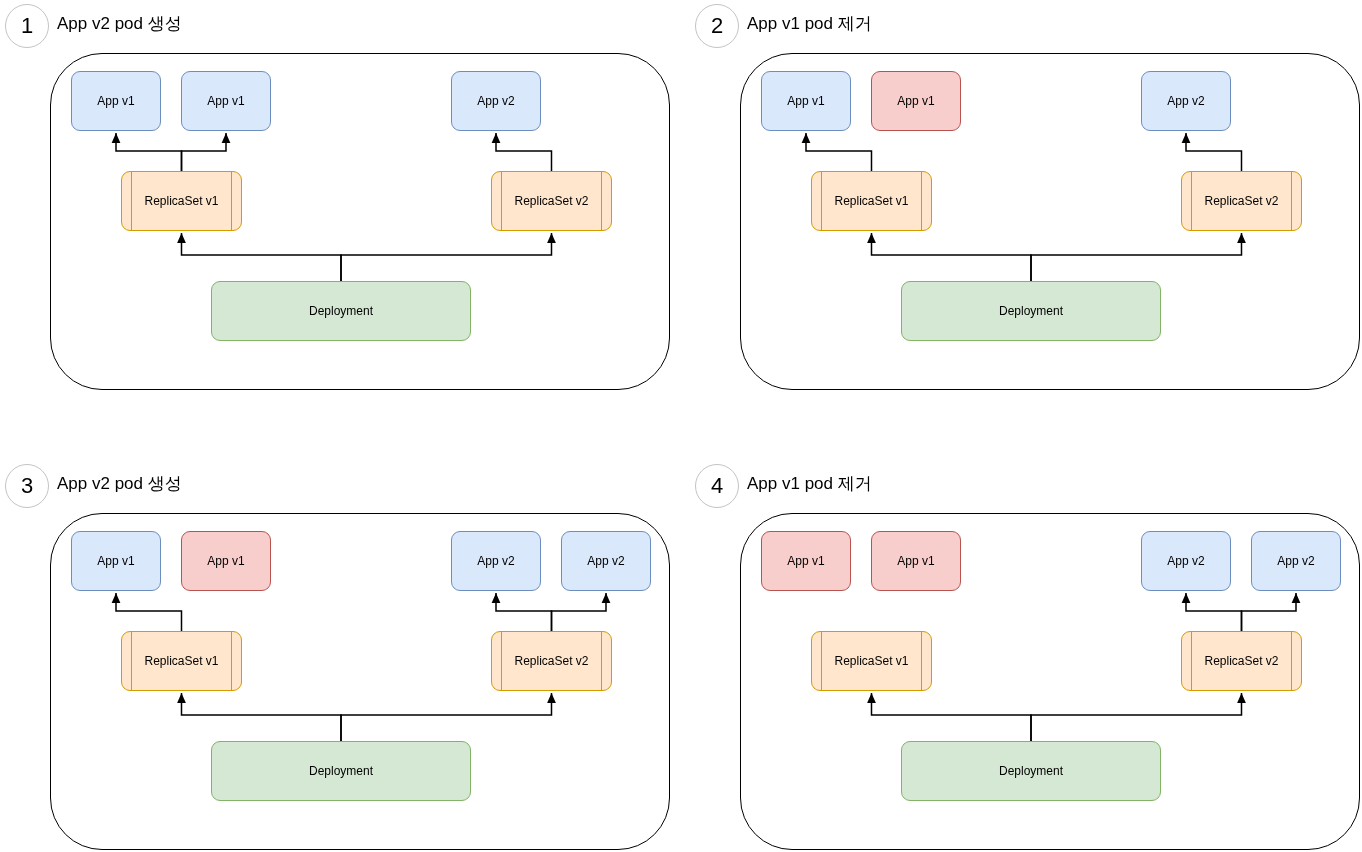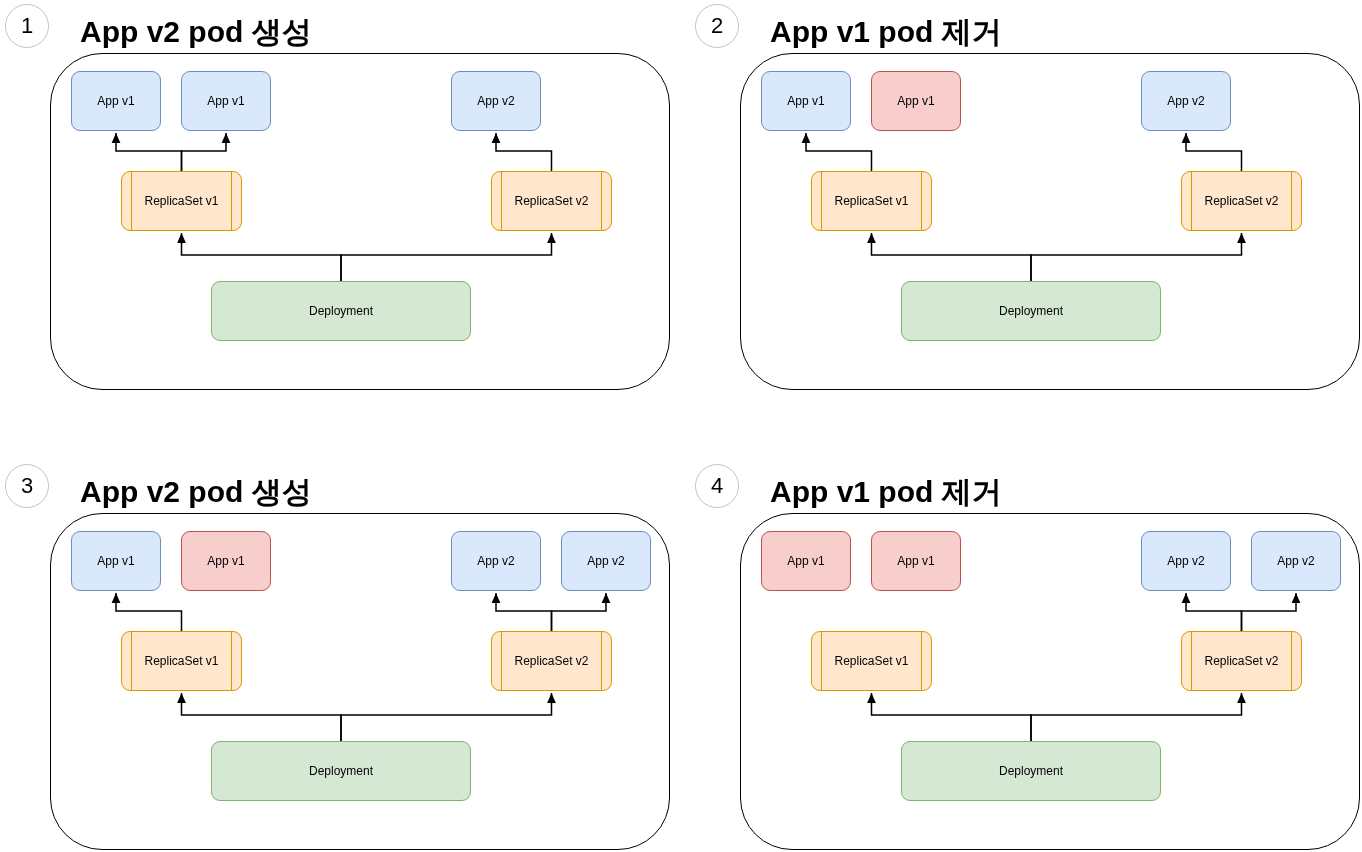--- a/index.html
+++ b/index.html
@@ -31,22 +31,22 @@
     position: absolute; left: 5px; top: 4px;
     width: 44px; height: 44px;
     border: 1.5px solid var(--step-circle-stroke);
     border-radius: 50%;
     background: #fff;
     display: flex; align-items: center; justify-content: center;
     font-size: 22px; line-height: 1;
   }
 
   .panel-title {
-    position: absolute; left: 80px; top: 12px;
-    font-size: 30px; font-weight: 700; white-space: nowrap;
+    position: absolute; left: 57px; top: 12px;
+    font-size: 17px; font-weight: 400; white-space: nowrap;
   }
 
   .cluster-box {
     position: absolute; left: 50px; top: 53px;
     width: 620px; height: 337px;
     background: #fff;
     border: 1.5px solid var(--cluster-stroke);
     border-radius: 52px;
   }
 

